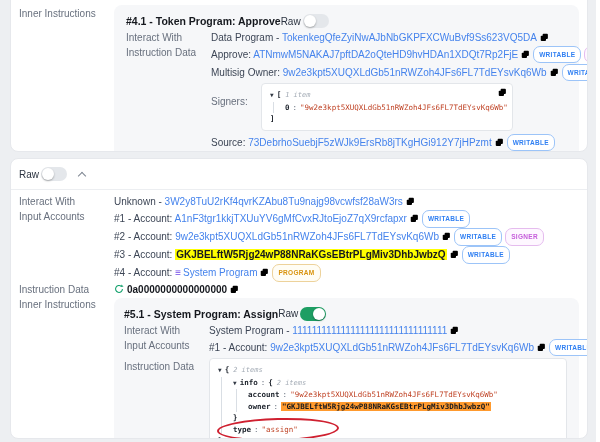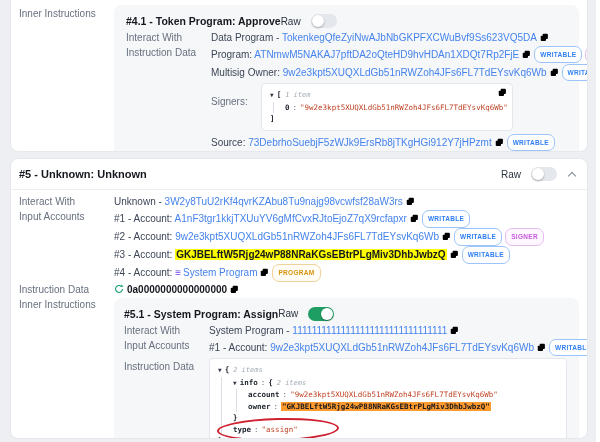--- a/index.html
+++ b/index.html
@@ -10,21 +10,21 @@
   .card { position:absolute; background:#fff; border:1px solid #e6e8ec; border-radius:8px; overflow:hidden; }
   .card-top { left:10px; right:8px; top:-8px; height:160px; }
   .card-main { left:10px; right:8px; top:158px; height:281px; }
 
   .outer-row { display:flex; padding:12px 8px 0 8px; }
   .outer-label { width:95px; flex:none; font-size:10px; color:#68707e; padding-top:3px; }
 
   .inner-card { flex:1; min-width:0; background:#f6f7f9; border-radius:8px; padding:8px 12px 8px 12px; }
   .inner-head { display:flex; justify-content:flex-start; align-items:center; height:16px; margin-bottom:2px; }
   .i-title { font-size:10.5px; font-weight:bold; color:#15181e; }
-  .raw-wrap { display:flex; align-items:center; gap:10px; }
+  .raw-wrap { display:flex; align-items:center; gap:2px; }
   .raw-label { font-size:10px; color:#2b3340; }
   .toggle { width:26px; height:14px; border-radius:7px; background:#e4e7eb; position:relative; display:inline-block; cursor:pointer; flex:none; }
   .toggle .knob { position:absolute; top:1px; left:1px; width:12px; height:12px; border-radius:50%; background:#fff; box-shadow:0 1px 2px rgba(0,0,0,.3); }
   .toggle.on { background:#1e9e63; }
   .toggle.on .knob { left:auto; right:1px; }
 
   .irow { display:flex; font-size:10px; line-height:13px; margin-bottom:2px; }
   .ilabel { width:85px; flex:none; color:#68707e; }
   .ival { flex:1; min-width:0; color:#3d4656; white-space:nowrap; }
   .link { color:#4583ec; text-decoration:none; cursor:pointer; }
@@ -112,21 +112,21 @@
             <a class="link">TokenkegQfeZyiNwAJbNbGKPFXCWuBvf9Ss623VQ5DA</a><svg class="cicon" viewBox="0 0 12 12">
                 <use href="#copy-glyph"></use>
               </svg>
           </div>
         </div>
 
         <div class="irow">
           <div class="ilabel">Instruction Data</div>
           <div class="ival">
             <div class="dline">
-              <span>Program:</span>
+              <span>Approve:</span>
               <a class="link">ATNmwM5NAKAJ7pftDA2oQteHD9hvHDAn1XDQt7Rp2FjE</a><svg class="cicon" viewBox="0 0 12 12">
                   <use href="#copy-glyph"></use>
                 </svg><span class="badge b-writable">WRITABLE</span><span class="badge b-signer">SIGNER</span>
             </div>
             <div class="dline">
               <span>Multisig Owner:</span>
               <a class="link">9w2e3kpt5XUQXLdGb51nRWZoh4JFs6FL7TdEYsvKq6Wb</a><svg class="cicon" viewBox="0 0 12 12">
                   <use href="#copy-glyph"></use>
                 </svg><span class="badge b-writable">WRITABLE</span>
             </div>
@@ -156,21 +156,20 @@
                 </svg><span class="badge b-writable">WRITABLE</span>
             </div>
           </div>
         </div>
       </div>
     </div>
   </section>
 
   <section class="card card-main">
     <div class="main-head">
-      <span class="m-title">#5 - Unknown: Unknown</span>
       <span class="raw-wrap">
         <span class="raw-label">Raw</span>
         <span class="toggle">
             <span class="knob"></span>
           </span>
       </span>
       <span class="chev"></span>
     </div>
     <div class="divider"></div>
 

